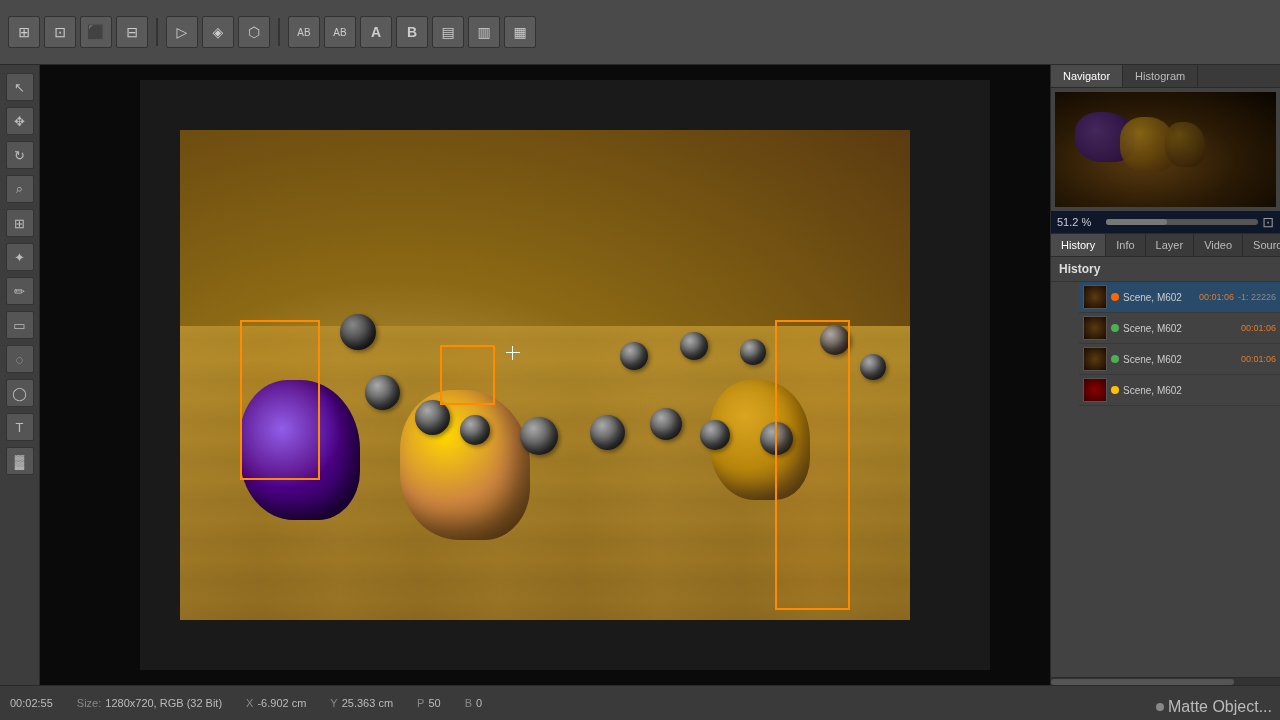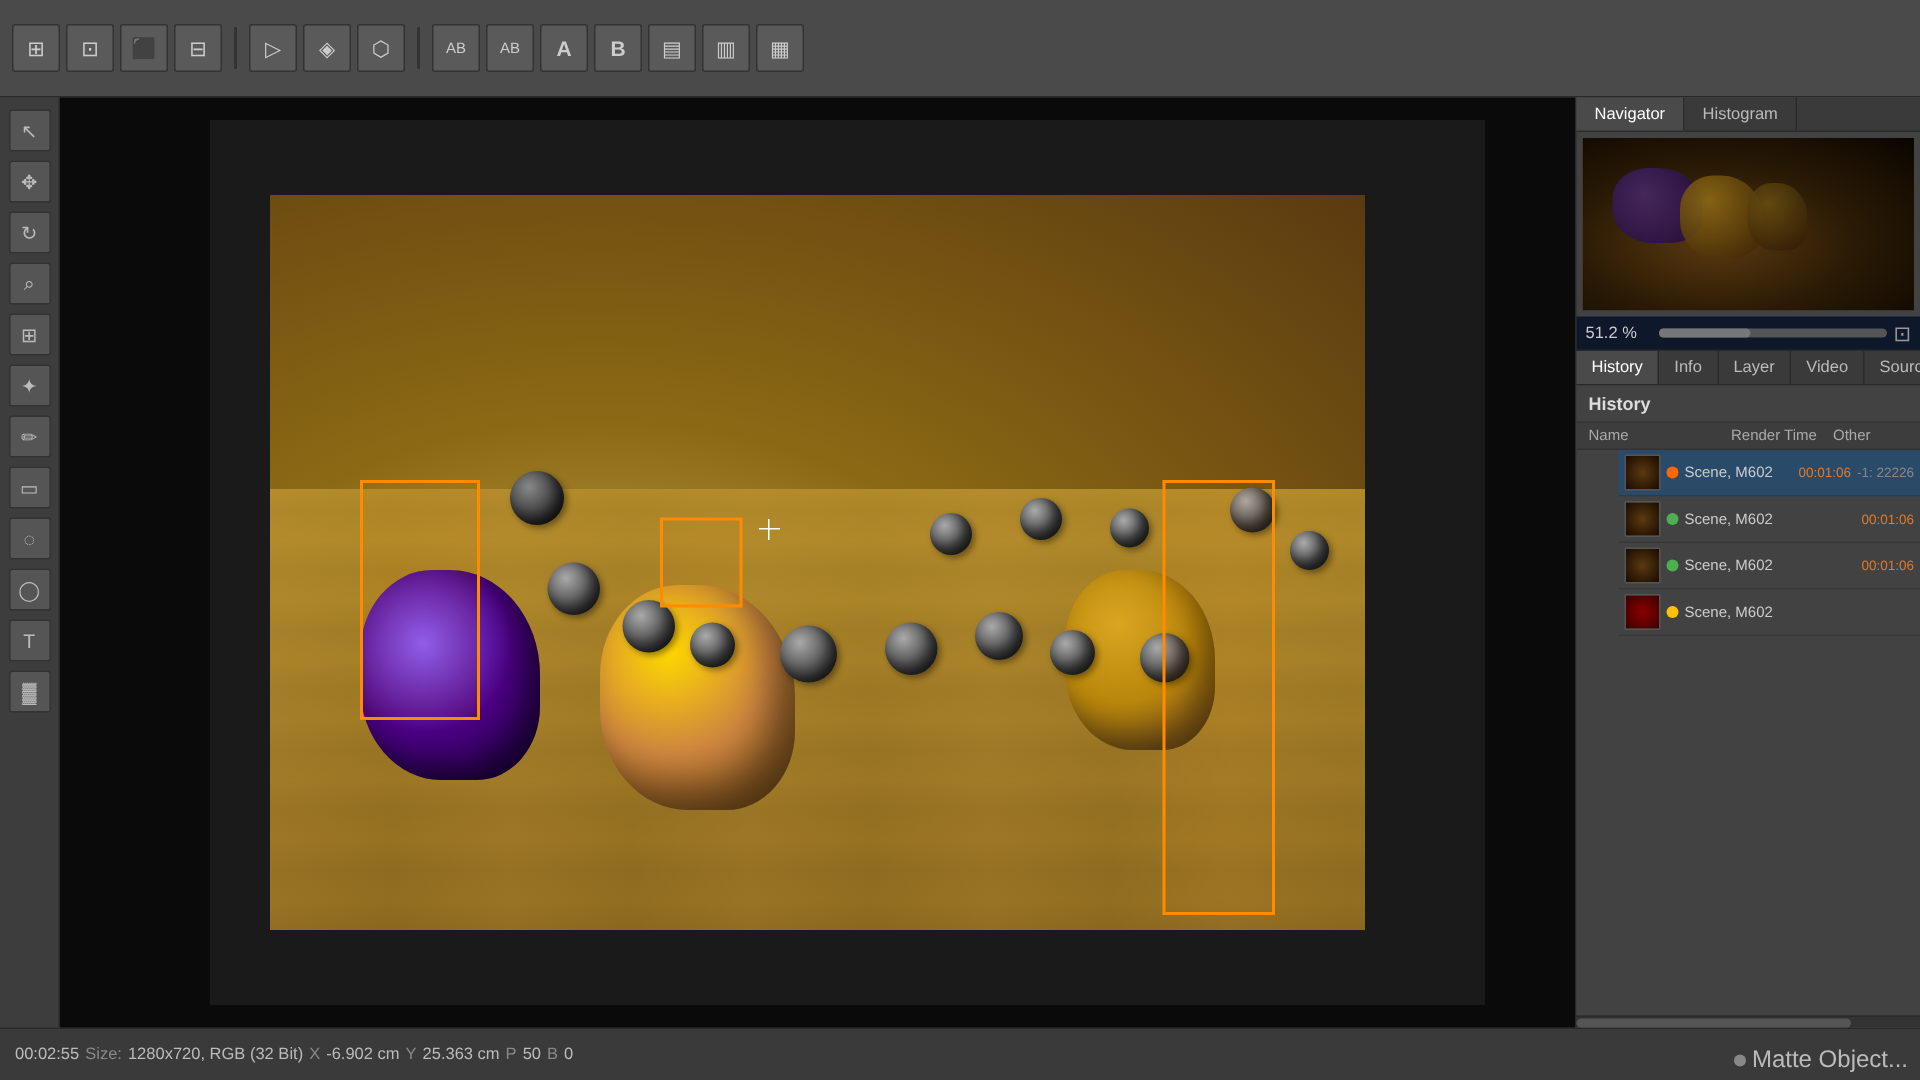--- a/index.html
+++ b/index.html
@@ -365,21 +365,21 @@
     }
 
     
     .status-bar {
       height: 35px;
       background: #3a3a3a;
       border-top: 1px solid #2a2a2a;
       display: flex;
       align-items: center;
       padding: 0 10px;
-      gap: 4px;
+      gap: 24px;
       font-size: 11px;
       color: #bbb;
     }
     .status-item {
       display: flex;
       align-items: center;
       gap: 4px;
     }
     .status-label {
       color: #888;
@@ -561,25 +561,20 @@
     <div class="history-tabs">
       <div class="hist-tab active">History</div>
       <div class="hist-tab">Info</div>
       <div class="hist-tab">Layer</div>
       <div class="hist-tab">Video</div>
       <div class="hist-tab">Source</div>
     </div>
 
     <div class="history-panel">
       <div class="history-title">History</div>
-      <div class="history-header">
-        <span class="col-name">Name</span>
-        <span class="col-render">Render Time</span>
-        <span class="col-time">Other</span>
-      </div>
 
       <div class="history-item active">
         <div class="hist-thumb">
           <div class="hist-thumb-inner" style="background:radial-gradient(circle,#5a3a10,#1a0a00);"></div>
         </div>
         <div class="hist-status-dot dot-orange"></div>
         <span class="hist-name">Scene, M602</span>
         <span class="hist-render-time">00:01:06</span>
         <span class="hist-time">-1: 22226</span>
       </div>

